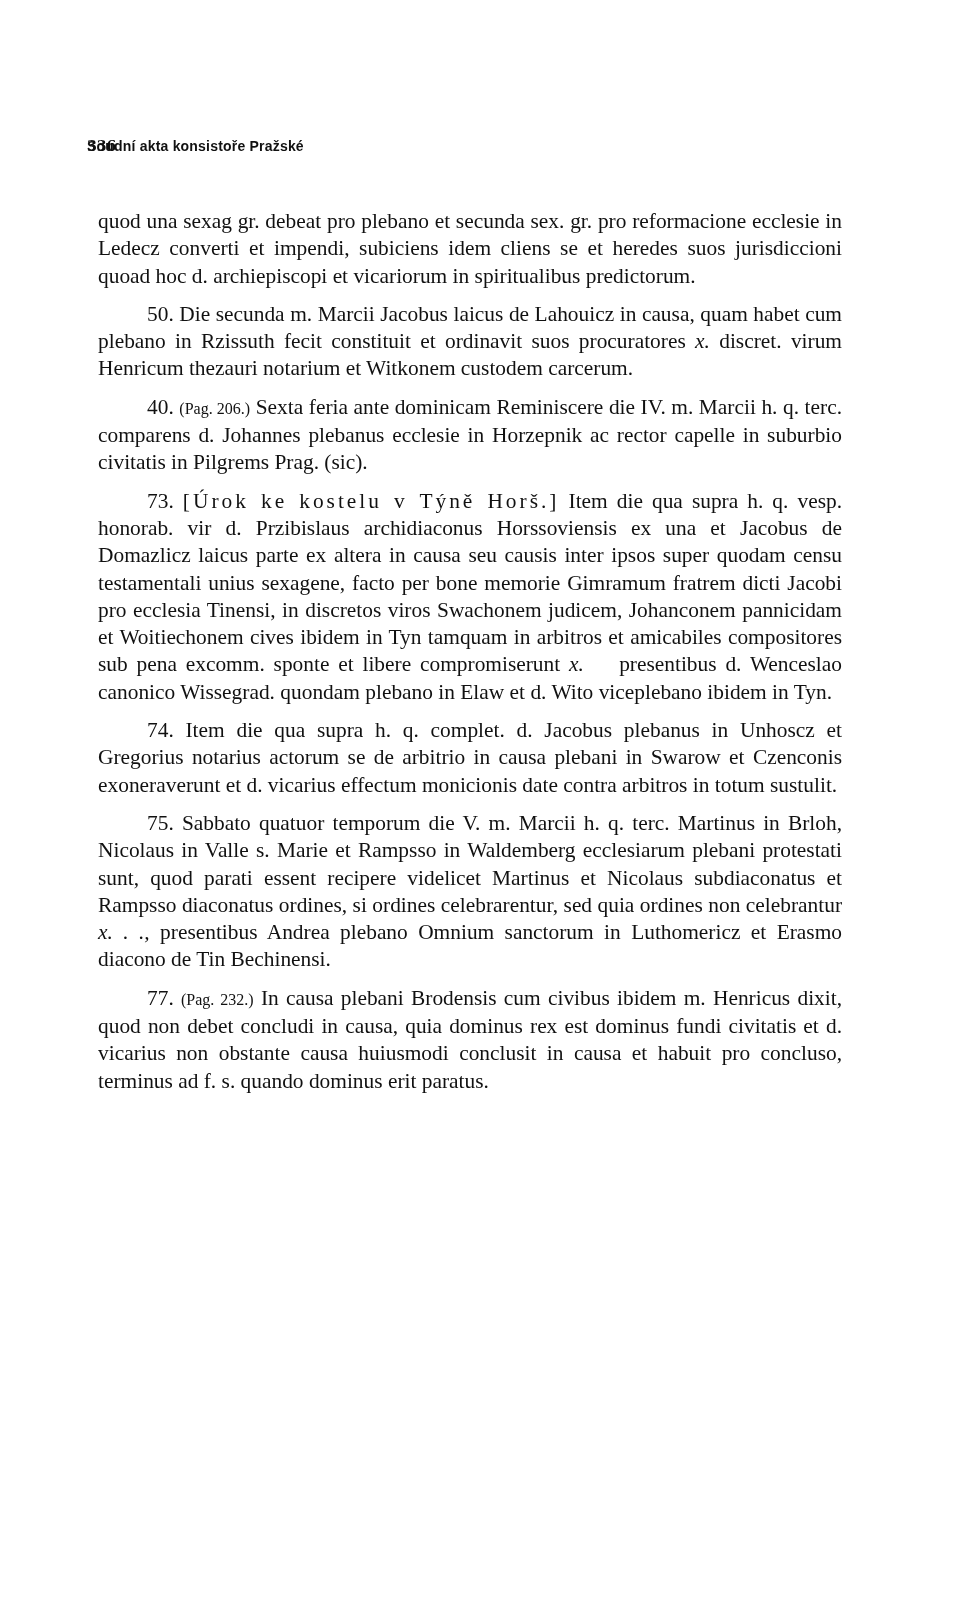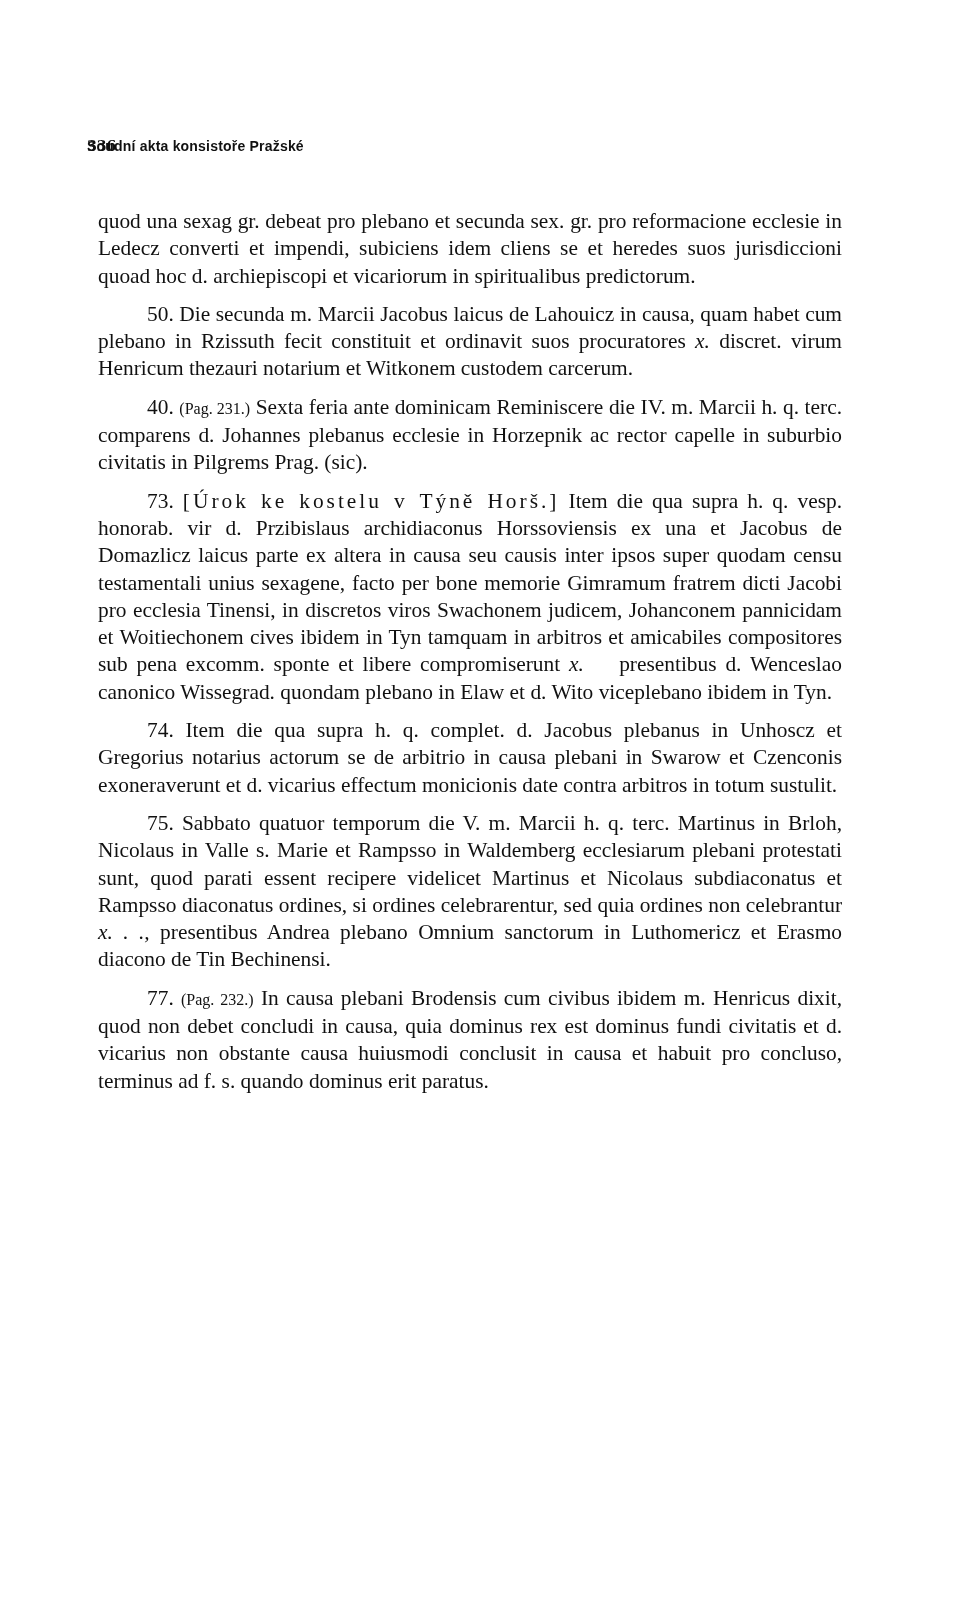--- a/index.html
+++ b/index.html
@@ -32,21 +32,21 @@
     </p>
 
     <p class="para entry">
       <span>50.</span>
       <span>Die secunda m. Marcii Jacobus laicus de Lahouicz in causa, quam habet cum plebano in Rzissuth fecit constituit et ordinavit suos procuratores </span><span class="ital">x.</span><span> discret. virum Henricum thezauri notarium et Witkonem custodem carcerum.</span>
     </p>
 
 
     <p class="para entry">
       <span>40.</span>
-      <span class="pag">(Pag. 231.)</span>
+      <span class="pag">(Pag. 206.)</span>
       <span>Sexta feria ante dominicam Reminiscere die IV. m. Marcii h. q. terc. comparens d. Johannes plebanus ecclesie in Horzepnik ac rector capelle in suburbio civitatis in Pilgrems Prag. (sic).</span>
     </p>
 
     <p class="para entry">
       <span>73.</span>
       <span class="spaced">[Úrok ke kostelu v Týně Horš.]</span>
       <span>Item die qua supra h. q. vesp. honorab. vir d. Przibislaus archidiaconus Horssoviensis ex una et Jacobus de Domazlicz laicus parte ex altera in causa seu causis inter ipsos super quodam censu testamentali unius sexagene, facto per bone memorie Gimramum fratrem dicti Jacobi pro ecclesia Tinensi, in discretos viros Swachonem judicem, Johanconem pannicidam et Woitiechonem cives ibidem in Tyn tamquam in arbitros et amicabiles compositores sub pena excomm. sponte et libere compromiserunt </span><span class="ital">x.</span><span style="white-space: pre-wrap;">    presentibus d. Wenceslao canonico Wissegrad. quondam plebano in Elaw et d. Wito viceplebano ibidem in Tyn.</span>
     </p>
 
     <p class="para entry">

